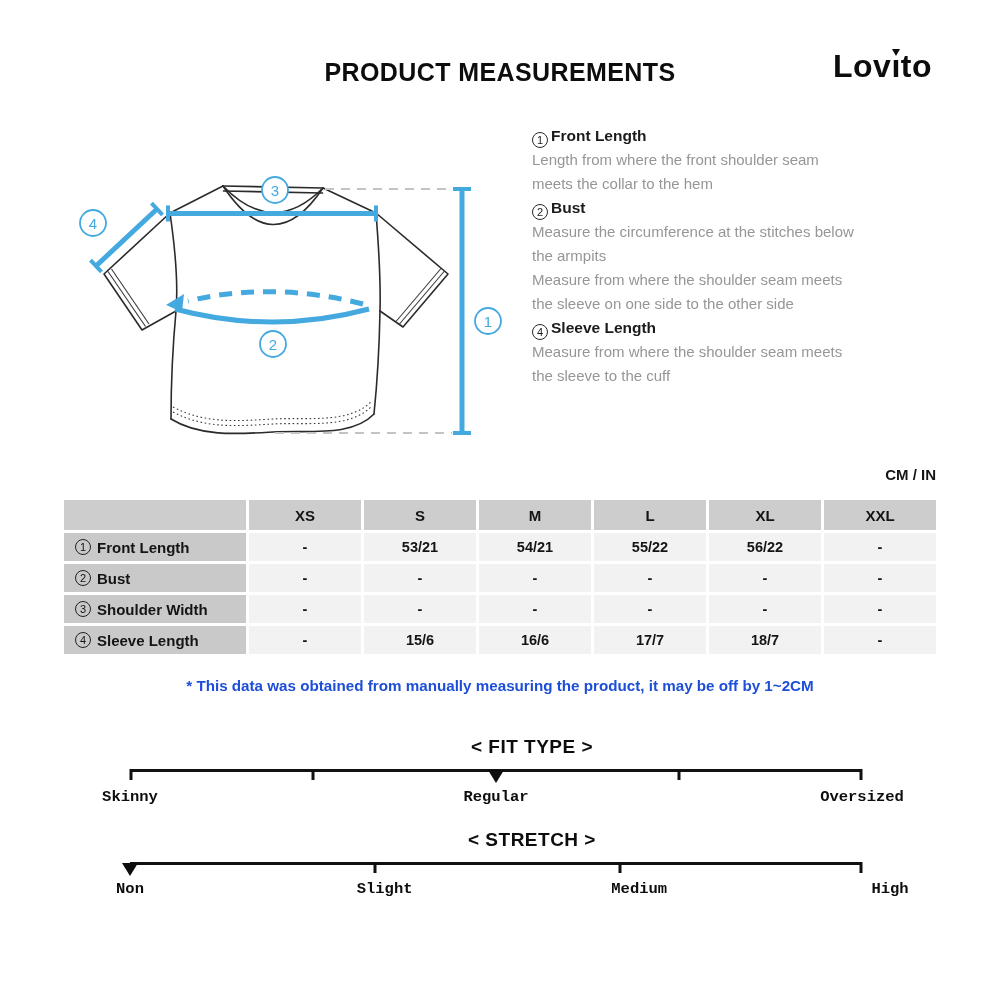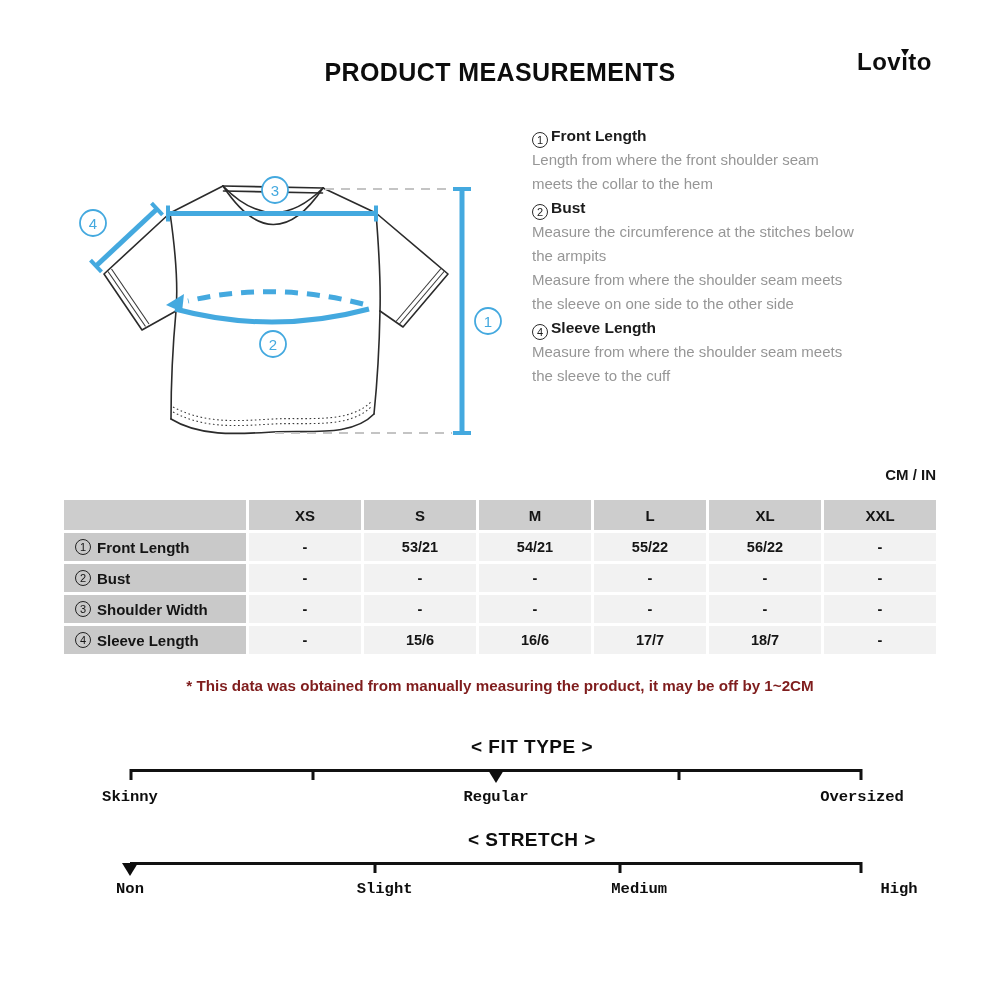--- a/index.html
+++ b/index.html
@@ -11,21 +11,21 @@
     --desc-gray:#969696;
     --dash-gray:#c4c4c4;
   }
   html,body{margin:0;padding:0;}
   body{background:#ffffff;font-family:"Liberation Sans","DejaVu Sans",sans-serif;color:var(--ink);}
   .page{position:relative;width:1000px;height:1000px;background:#fff;overflow:hidden;}
 
   
   .title{position:absolute;top:58px;left:0;width:1000px;text-align:center;
          font-size:25px;font-weight:700;letter-spacing:.4px;color:#0d0d0d;}
-  .brand{position:absolute;top:48px;right:68px;font-size:24px;font-weight:800;
+  .brand{position:absolute;top:48px;right:68px;font-size:32px;font-weight:800;
          letter-spacing:.5px;color:#0d0d0d;}
   .brand .i-wrap{position:relative;display:inline-block;}
   .brand .tri{position:absolute;left:50%;transform:translateX(-50%);top:1px;width:0;height:0;
          border-left:4.5px solid transparent;border-right:4.5px solid transparent;
          border-top:7px solid #0d0d0d;}
 
   
   .howto{position:absolute;left:532px;top:124px;width:400px;}
   .howto-title{font-size:19px;font-weight:700;color:#1b1b1b;margin-bottom:13px;}
   .item-label{font-size:15.5px;font-weight:700;color:#1b1b1b;line-height:24px;}
@@ -56,21 +56,21 @@
               grid-template-rows:30px repeat(4,28px);gap:3px;}
   .size-table .cell{display:flex;align-items:center;justify-content:center;
               font-size:14.5px;font-weight:700;background:var(--table-cell-bg);}
   .size-table .hcell{background:var(--table-header-bg);font-size:15px;}
   .size-table .lcell{background:var(--table-label-bg);justify-content:flex-start;
               padding-left:11px;font-size:15px;}
   .size-table .lcell .badge{margin-right:6px;border-color:#222;}
 
   
   .note{position:absolute;top:677px;left:0;width:1000px;text-align:center;
-        font-size:15.2px;font-weight:700;color:#7f1d1d;}
+        font-size:15.2px;font-weight:700;color:#1d4ed8;}
 
   
   .scale-title{position:absolute;left:0;width:1000px;text-align:center;
                font-size:19px;font-weight:800;letter-spacing:.5px;color:#0d0d0d;padding-left:32px;}
   .scale{position:absolute;left:130px;width:732px;height:16px;}
   .scale-line{position:absolute;left:0;top:0;width:100%;height:3px;background:#111;}
   .tick{position:absolute;top:0;width:3px;height:11px;background:#111;transform:translateX(-50%);}
   .tri-marker{position:absolute;top:1px;width:0;height:0;transform:translateX(-50%);
               border-left:8px solid transparent;border-right:8px solid transparent;
               border-top:13px solid #0d0d0d;}
@@ -253,16 +253,16 @@
     <div class="scale-line"></div>
     <div class="tick" style="left:33.5%;"></div>
     <div class="tick" style="left:67%;"></div>
     <div class="tick" style="left:calc(100% - 1px);"></div>
     <div class="tri-marker" style="left:0%;"></div>
   </div>
   <div class="scale-labels" style="top:880px;padding-left:28px;">
     <span class="scale-label" style="left:0%;">Non</span>
     <span class="scale-label" style="left:33.5%;">Slight</span>
     <span class="scale-label" style="left:67%;">Medium</span>
-    <span class="scale-label" style="left:100%;margin-left:9px;">High</span>
+    <span class="scale-label" style="left:100%;">High</span>
   </div>
 
 </div>
 
 </body></html>

